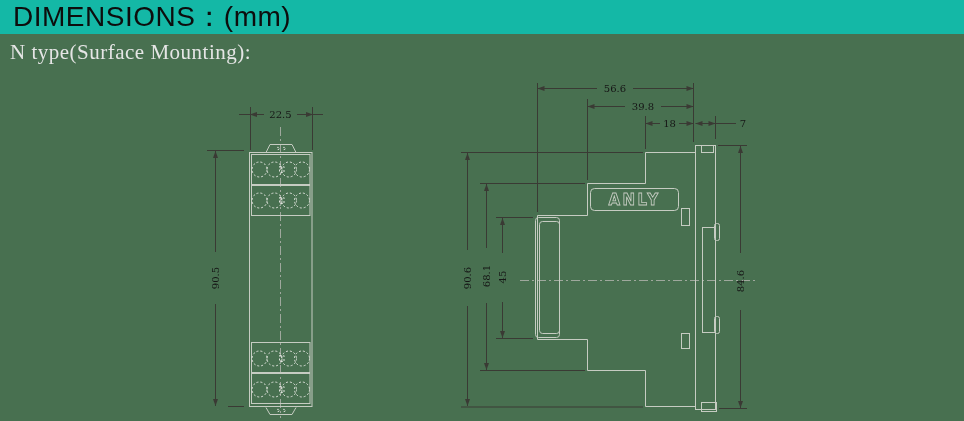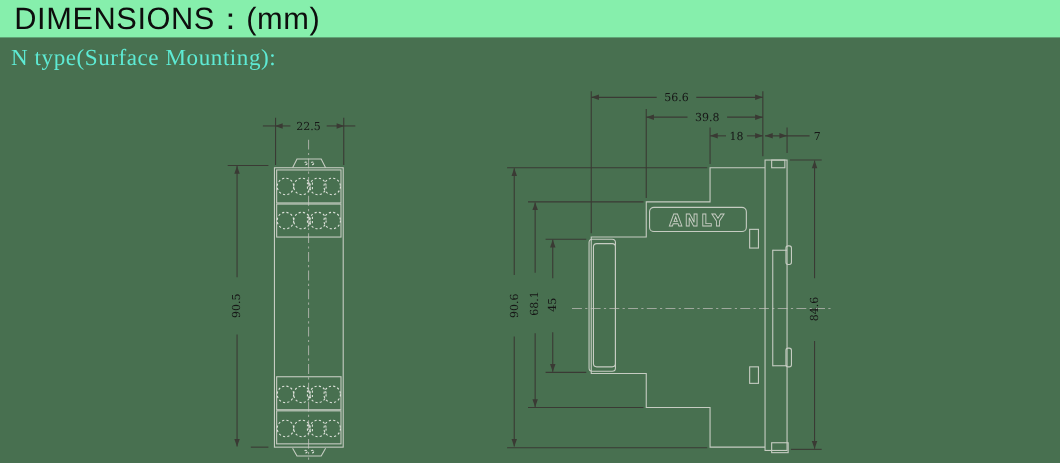--- a/index.html
+++ b/index.html
@@ -3,30 +3,30 @@
 <meta charset="utf-8">
 <style>
   html,body{margin:0;padding:0;}
   body{
     width:964px;height:421px;position:relative;overflow:hidden;
     background:#487050;
     font-family:"Liberation Sans", sans-serif;
   }
   .header-bar{
     position:absolute;top:0;left:0;width:964px;height:34px;
-    background:#86efac;display:flex;align-items:center;
+    background:#14b8a6;display:flex;align-items:center;
   }
   .header-title{
     margin-left:13px;font-size:28px;line-height:34px;color:#0d0d0d;
     font-family:"Liberation Sans", sans-serif;letter-spacing:0.5px;white-space:nowrap;
   }
   .subtitle{
     position:absolute;top:40px;left:10px;
     font-family:"Liberation Serif", serif;
-    font-size:21px;color:#5eead4;letter-spacing:0.5px;white-space:nowrap;
+    font-size:21px;color:#e5e5e5;letter-spacing:0.5px;white-space:nowrap;
   }
   svg{position:absolute;top:0;left:0;}
   .dev{stroke:#c6ccc2;stroke-width:1;fill:none;}
   .dev-dot{stroke:#dde1da;stroke-width:1;fill:none;stroke-dasharray:2,2;}
   .cl{stroke:#9fa89d;stroke-width:1;fill:none;stroke-dasharray:9,3,2,3;}
   .dim{stroke:#3a3a34;stroke-width:1;fill:none;}
   .arr{fill:#3a3a34;stroke:none;}
   .dtxt{
     font-family:"DejaVu Serif", serif;font-size:10px;fill:#161616;stroke:none;
   }

